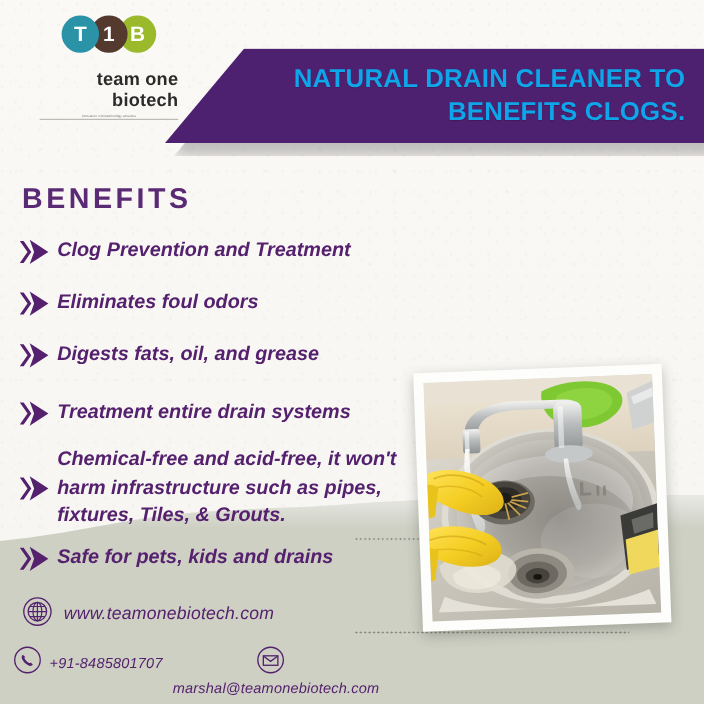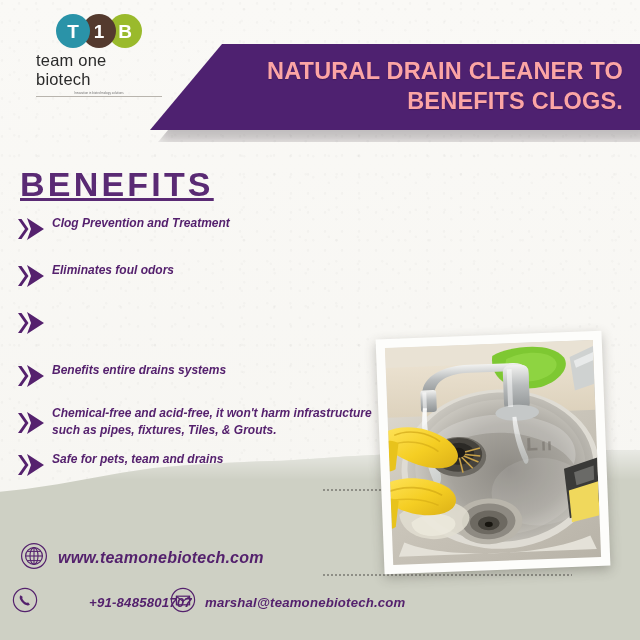--- a/index.html
+++ b/index.html
@@ -37,22 +37,22 @@
   .lc{
     width:34px;height:34px;border-radius:50%;
     display:flex;align-items:center;justify-content:center;
     color:#fff;font-weight:bold;font-size:19px;line-height:1;
     font-family:"Liberation Sans", sans-serif;
   }
   .lc.t{background:#2a93a8;margin-right:-8px;z-index:3;}
   .lc.one{background:#543a2e;margin-right:-8px;z-index:2;}
   .lc.b{background:#9aba2c;z-index:1;}
   .logo-name{
-    text-align:left;font-weight:normal;font-size:16.5px;color:#2b2b2b;
-    letter-spacing:.2px;margin-top:3px;
+    text-align:right;font-weight:bold;font-size:16.5px;color:#2b2b2b;
+    letter-spacing:.2px;margin-top:15px;
   }
   .logo-tag{
     text-align:center;font-size:2.8px;color:#6b6b6b;margin-top:2px;
     letter-spacing:.1px;white-space:nowrap;overflow:hidden;
     border-bottom:.6px solid #b8b4ad;padding-bottom:1px;
   }
 
   
   .banner-wrap{position:absolute;left:150px;top:44px;width:495px;height:86px;}
   .banner-shadow{
@@ -63,35 +63,35 @@
   }
   .banner{
     position:absolute;left:0;top:0;width:100%;height:100%;
     background:#4e2170;
     -webkit-clip-path:polygon(72px 0,100% 0,100% 100%,0 100%);
     clip-path:polygon(72px 0,100% 0,100% 100%,0 100%);
     display:flex;flex-direction:column;align-items:flex-end;justify-content:center;
     box-sizing:border-box;padding:0 22px 2px 0;
   }
   .banner-line{
-    color:#fca5a5;font-weight:bold;font-size:23.5px;line-height:1.28;
+    color:#0ea5e9;font-weight:bold;font-size:23.5px;line-height:1.28;
     letter-spacing:.2px;text-align:right;white-space:nowrap;
     text-shadow:0 1px 1px rgba(0,0,0,.18);
   }
 
   
   .benefits-title{
     position:absolute;left:20px;top:165px;
-    color:#5a2a74;font-weight:bold;font-size:34px;letter-spacing:3.2px;text-decoration:underline;
+    color:#5a2a74;font-weight:bold;font-size:26px;letter-spacing:3.2px;
   }
   .benefit-list{position:absolute;left:16px;top:215px;width:360px;}
   .benefit{display:flex;align-items:flex-start;margin-bottom:16px;}
   .benefit .arrow-icon{flex:0 0 auto;width:34px;height:26px;margin-top:1px;}
   .benefit .btext{
-    color:#55216e;font-weight:bold;font-style:italic;font-size:12px;
+    color:#55216e;font-weight:bold;font-style:italic;font-size:18px;
     line-height:1.42;padding-left:2px;
   }
   .benefit.b1{margin-bottom:20px;}
   .benefit.b2{margin-bottom:20px;text-align:right;}
   .benefit.b3{margin-bottom:26px;}
   .benefit.b4{margin-bottom:16px;}
   .benefit.b5{margin-bottom:12px;align-items:center;}
 
   
   .photo-frame{
@@ -112,25 +112,25 @@
     background-image:radial-gradient(circle,#8e8e86 .8px,transparent .9px);
     background-size:4px 2px;background-repeat:repeat-x;
   }
   .dots.d1{left:322px;top:489px;width:140px;}
   .dots.d2{left:322px;top:574px;width:250px;}
 
   
   .footer{position:absolute;left:0;right:0;bottom:0;height:110px;}
   .f-row{position:absolute;display:flex;align-items:center;}
   .f-row.web{left:20px;top:12px;}
-  .f-row.phone{left:12px;top:57px;gap:44px;}
-  .f-row.mail{left:170px;top:57px;}
+  .f-row.phone{left:12px;top:57px;}
+  .f-row.mail{left:157px;top:57px;flex-direction:column;}
   .f-icon{flex:0 0 auto;margin-right:10px;}
   .f-text{
-    color:#54216d;font-weight:bold;font-style:italic;font-size:15px;
+    color:#54216d;font-weight:normal;font-style:italic;font-size:15px;
     letter-spacing:.2px;
   }
   .f-row.phone .f-text,.f-row.mail .f-text{font-size:13.2px;}
   .f-row.web .f-text{font-size:16px;}
   .f-row.phone .f-icon{margin-right:7px;}
   .f-row.mail .f-icon{margin-right:9px;}
 </style>
 </head>
 <body>
 
@@ -182,50 +182,51 @@
       <span class="btext">Eliminates foul odors</span>
     </div>
 
     <div class="benefit b3">
       <span class="arrow-icon">
         <svg viewBox="0 0 34 26" xmlns="http://www.w3.org/2000/svg">
           <path d="M2 3 L9 13 L2 23 L5.5 23 L12.5 13 L5.5 3 Z" fill="#55216e"></path>
           <path d="M11 2 L28 13 L11 24 L15 13 Z" fill="#55216e"></path>
         </svg>
       </span>
+      <span class="btext">Digests fats, oil, and grease</span>
     </div>
 
     <div class="benefit b4">
       <span class="arrow-icon">
         <svg viewBox="0 0 34 26" xmlns="http://www.w3.org/2000/svg">
           <path d="M2 3 L9 13 L2 23 L5.5 23 L12.5 13 L5.5 3 Z" fill="#55216e"></path>
           <path d="M11 2 L28 13 L11 24 L15 13 Z" fill="#55216e"></path>
         </svg>
       </span>
-      <span class="btext">Benefits entire drains systems</span>
+      <span class="btext">Treatment entire drain systems</span>
     </div>
 
     <div class="benefit b5">
       <span class="arrow-icon">
         <svg viewBox="0 0 34 26" xmlns="http://www.w3.org/2000/svg">
           <path d="M2 3 L9 13 L2 23 L5.5 23 L12.5 13 L5.5 3 Z" fill="#55216e"></path>
           <path d="M11 2 L28 13 L11 24 L15 13 Z" fill="#55216e"></path>
         </svg>
       </span>
       <span class="btext">Chemical-free and acid-free, it won't harm infrastructure such as pipes, fixtures, Tiles, &amp; Grouts.</span>
     </div>
 
     <div class="benefit b6">
       <span class="arrow-icon">
         <svg viewBox="0 0 34 26" xmlns="http://www.w3.org/2000/svg">
           <path d="M2 3 L9 13 L2 23 L5.5 23 L12.5 13 L5.5 3 Z" fill="#55216e"></path>
           <path d="M11 2 L28 13 L11 24 L15 13 Z" fill="#55216e"></path>
         </svg>
       </span>
-      <span class="btext">Safe for pets, team and drains</span>
+      <span class="btext">Safe for pets, kids and drains</span>
     </div>
 
   </div>
 
   <div class="dots d1"></div>
   <div class="dots d2"></div>
 
   <div class="photo-frame">
     <div class="photo">
       <svg viewBox="0 0 210 218" preserveAspectRatio="none" xmlns="http://www.w3.org/2000/svg">

